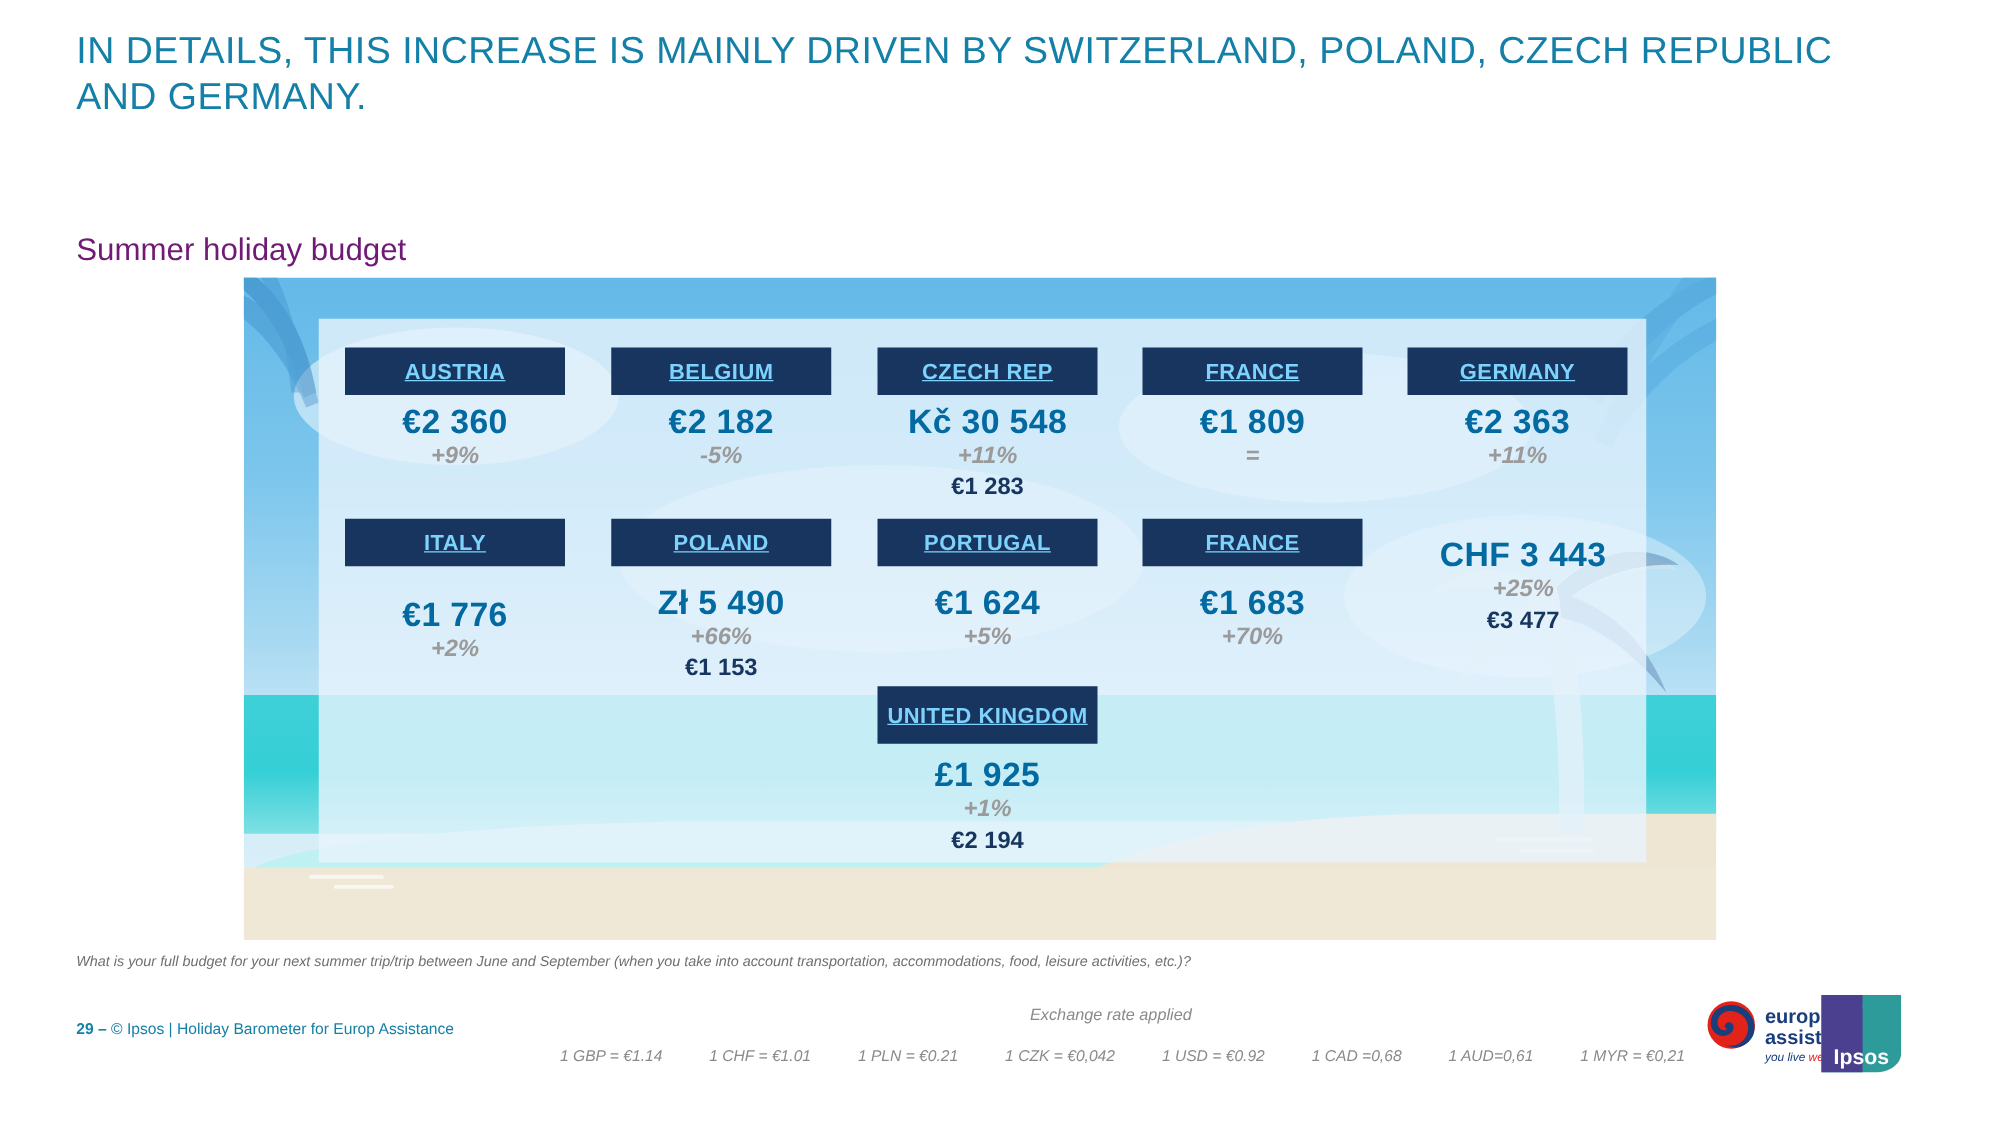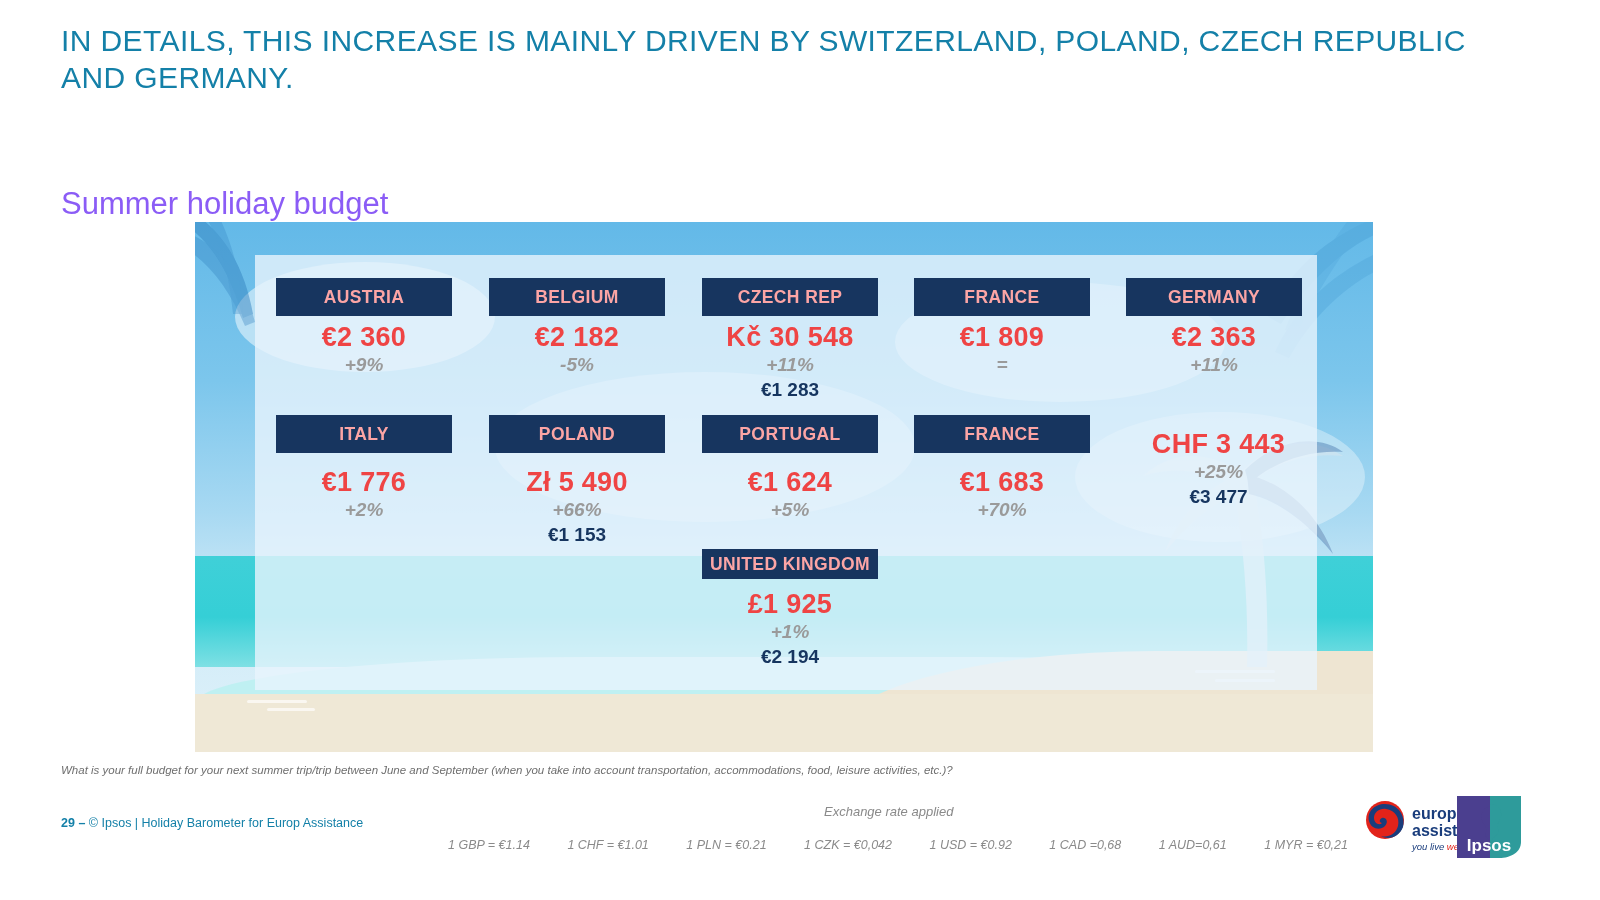--- a/index.html
+++ b/index.html
@@ -14,21 +14,21 @@
   
   .slide-title{
     position:absolute;left:61px;top:22px;width:1420px;
     font-size:30px;letter-spacing:.4px;line-height:37px;
     color:#1480a8;font-weight:400;text-transform:uppercase;
   }
 
   
   .subtitle{
     position:absolute;left:61px;top:186px;
-    font-size:31px;color:#8b5cf6;font-weight:400;
+    font-size:25px;color:#701a75;font-weight:400;
   }
 
   
   .beach{
     position:absolute;left:195px;top:222px;width:1178px;height:530px;
     overflow:hidden;
   }
   .sky{position:absolute;inset:0;background:linear-gradient(180deg,#63b9e8 0%,#7cc6ec 30%,#a8d9f2 55%,#cfeaf7 72%,#dff2fa 100%);}
   .sea{position:absolute;left:0;right:0;top:63%;height:21%;background:linear-gradient(180deg,#3fd0d8 0%,#35cfd6 55%,#7ee0e4 100%);}
   .surf{position:absolute;left:0;right:0;top:82%;height:9%;background:#bff0f2;border-radius:50% 50% 0 0/70px 70px 0 0;}
@@ -40,28 +40,29 @@
 
   
   .panel{
     position:absolute;left:255px;top:255px;width:1062px;height:435px;
     background:rgba(233,244,252,.80);
   }
 
   
   .card{position:absolute;text-align:center;}
   .card .flag{
-    background:#17355f;color:#fca5a5;
+    background:#17355f;color:#7dd3fc;
     font-size:17.5px;font-weight:bold;letter-spacing:.4px;
     height:38px;display:flex;align-items:center;justify-content:center;
     line-height:19px;
-  }
-  .card .flag.two-line{height:30px;}
+    text-decoration:underline;
+  }
+  .card .flag.two-line{height:46px;}
   .card .amount{
-    color:#ef4444;font-size:27px;font-weight:bold;margin-top:6px;letter-spacing:.3px;
+    color:#0369a1;font-size:27px;font-weight:bold;margin-top:6px;letter-spacing:.3px;
   }
   .card .delta{
     color:#9a9a9a;font-size:19px;font-style:italic;font-weight:bold;margin-top:1px;
   }
   .card .conv{
     color:#16355f;font-size:19px;font-weight:bold;margin-top:3px;
   }
 
   
   .footnote{
@@ -171,21 +172,21 @@
 </div>
 
 <div class="card" style="left:1126px;top:278px;width:176px;">
   <div class="flag">GERMANY</div>
   <div class="amount">€2 363</div>
   <div class="delta">+11%</div>
 </div>
 
 <div class="card" style="left:276px;top:415px;width:176px;">
   <div class="flag">ITALY</div>
-  <div class="amount" style="margin-top:14px;">€1 776</div>
+  <div class="amount" style="margin-top:24px;">€1 776</div>
   <div class="delta">+2%</div>
 </div>
 
 <div class="card" style="left:489px;top:415px;width:176px;">
   <div class="flag">POLAND</div>
   <div class="amount" style="margin-top:14px;">Zł 5 490</div>
   <div class="delta">+66%</div>
   <div class="conv">€1 153</div>
 </div>
 

